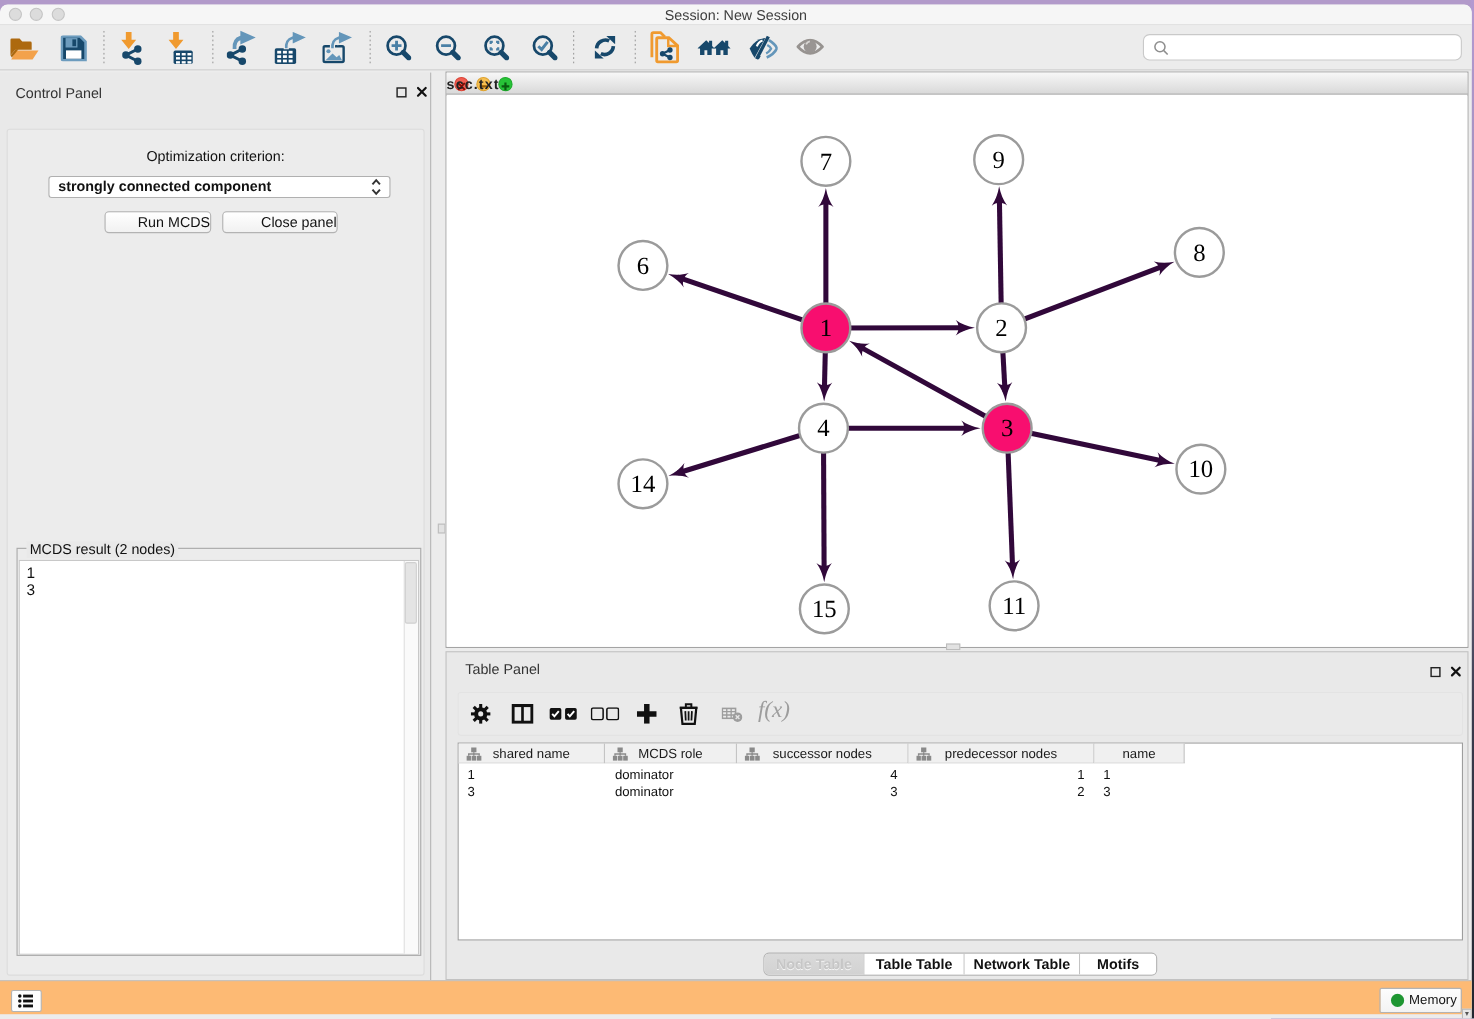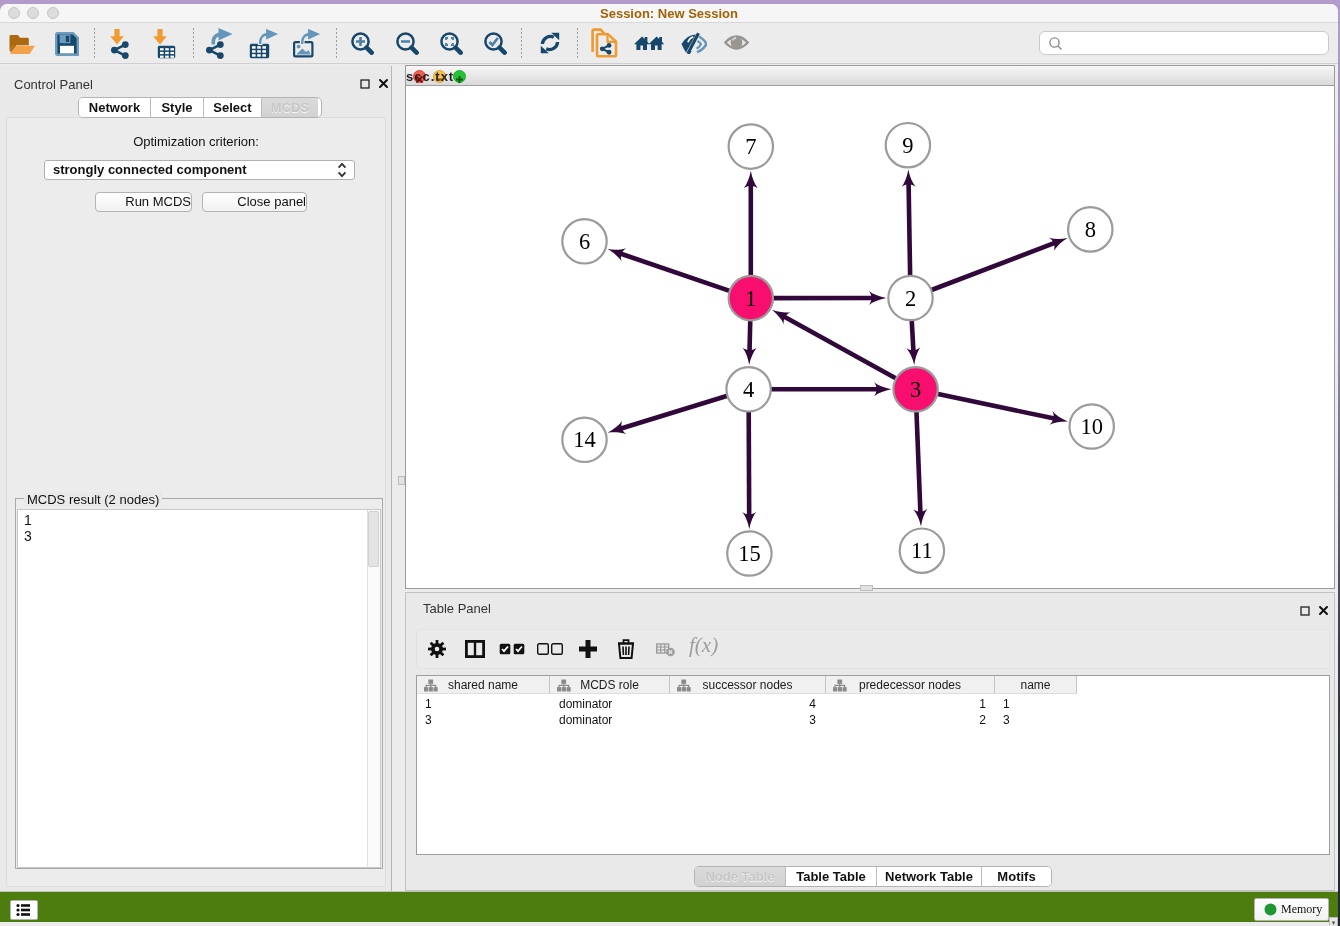--- a/index.html
+++ b/index.html
@@ -4,21 +4,21 @@
 <style>
 * { margin:0; padding:0; box-sizing:border-box; }
 html,body { width:1340px; height:926px; overflow:hidden; }
 body { font-family:"Liberation Sans", sans-serif; background:#b29aca; position:relative; }
 .abs { position:absolute; }
 #win { position:absolute; left:0; top:4px; width:1338px; height:922px; background:#ececec; border-radius:7px 7px 0 0; overflow:hidden; }
 #deskright { position:absolute; right:0; top:0; width:3px; height:926px; background:linear-gradient(#b49ad1 0%, #8f84a8 40%, #3a3b4d 70%, #20262f 100%); }
 
 #titlebar { position:absolute; left:0; top:0; width:100%; height:19px; background:#f6f6f6; border-bottom:1px solid #d8d8d8; border-radius:7px 7px 0 0; }
 .tbtn { position:absolute; top:3px; width:12px; height:12px; border-radius:50%; background:#dcdcdc; border:1px solid #c5c5c5; }
-#titletext { position:absolute; top:2px; left:0; width:100%; text-align:center; font-size:13px; color:#a16207;font-weight:bold; }
+#titletext { position:absolute; top:2px; left:0; width:100%; text-align:center; font-size:13px; color:#404040; }
 
 #toolbar { position:absolute; left:0; top:19px; width:100%; height:41px; background:#ececec; border-bottom:1px solid #cfcfcf; }
 .sep { position:absolute; top:5px; height:30px; width:1px; background-image:linear-gradient(#9b9b9b 38%, rgba(0,0,0,0) 0%); background-size:1px 4px; }
 #searchbox { position:absolute; left:1039px; top:8px; width:290px; height:24px; background:#fff; border:1px solid #c9c9c9; border-radius:6px; }
 
 .ptitle { font-size:13px; color:#333; }
 
 #cpanel { position:absolute; left:0; top:62px; width:392px; height:829px; background:#e9e9e9; border-right:1px solid #b6b6b6; }
 #cpanel-inner { position:absolute; left:6px; top:51px; width:380px; height:770px; background:#ececec; border:1px solid #dcdcdc; border-radius:3px; }
 
@@ -43,21 +43,21 @@
 .light { position:absolute; top:4px; width:13px; height:13px; border-radius:50%; }
 #scccanvas { position:absolute; left:0; top:21px; width:928px; height:501px; background:#fff; }
 
 #tpanel { position:absolute; left:405px; top:588px; width:930px; height:299px; background:#e9e9e9; border:1px solid #c2c2c2; }
 #ttoolbar { position:absolute; left:10px; top:36px; width:914px; height:40px; background:#eaeaea; border:1px solid #e3e3e3; border-radius:3px;}
 #ttable { position:absolute; left:10px; top:82px; width:914px; height:180px; background:#fff; border:1px solid #9e9e9e; }
 .th { position:absolute; top:0; height:18px; background:#f0f0f0; border-right:1px solid #c4c4c4; border-bottom:1px solid #dedede; font-size:12px; color:#1a1a1a; text-align:center; line-height:18px; }
 .td { position:absolute; font-size:12px; color:#111; height:16px; line-height:16px; }
 
 
-#statusbar { position:absolute; left:0; top:887px; width:100%; height:31px; background:#4d7c0f; border-top:1px solid #c3c3c3;font-family:Liberation Serif, serif; }
+#statusbar { position:absolute; left:0; top:887px; width:100%; height:31px; background:#fdba74; border-top:1px solid #c3c3c3; }
 #memory { position:absolute; left:1254px; top:6px; width:75px; height:23px; background:linear-gradient(#fdfdfd,#f3f3f3); border:1px solid #b3b3b3; border-radius:2px; font-size:12px; color:#111; }
 #listbtn { position:absolute; left:10px; top:8px; width:28px; height:20px; background:#fdfdfd; border:1px solid #b3b3b3; border-radius:2px; }
 </style>
 </head>
 <body>
 <div id="deskright"></div>
 <div id="win">
   <div id="titlebar">
     <div class="tbtn" style="left:8px"></div>
     <div class="tbtn" style="left:27px"></div>
@@ -213,26 +213,20 @@
     </div>
   </div>
   <div id="cpanel">
     <div class="ptitle" style="position:absolute;left:14px;top:11px">Control Panel</div>
     <svg class="abs" style="left:360px;top:13px" width="10" height="10" viewBox="0 0 10 10">
         <rect x="1" y="1" width="8" height="8" fill="none" stroke="#222" stroke-width="1.3"></rect>
       </svg>
     <svg class="abs" style="left:378px;top:12px" width="11" height="11" viewBox="0 0 11 11">
         <path d="M2 2 L9 9 M9 2 L2 9" stroke="#111" stroke-width="2" stroke-linecap="round"></path>
       </svg>
-    <div class="tabbar" style="left:78px;top:31px;width:244px;z-index:5">
-      <div class="tab" style="width:72px">Network</div>
-      <div class="tab" style="width:53px">Style</div>
-      <div class="tab" style="width:58px">Select</div>
-      <div class="tab sel" style="width:56px">MCDS</div>
-    </div>
     <div id="cpanel-inner">
       <div style="position:absolute;top:16px;width:100%;text-align:center;font-size:13px;color:#111">Optimization criterion:</div>
       <div id="dropdown">strongly connected component
         <svg width="10" height="16" style="position:absolute;right:7px;top:1px" viewBox="0 0 10 16">
             <path d="M1.6 5.6 L5 1.8 L8.4 5.6" fill="none" stroke="#333" stroke-width="1.8"></path>
             <path d="M1.6 10.4 L5 14.2 L8.4 10.4" fill="none" stroke="#333" stroke-width="1.8"></path>
           </svg>
       </div>
       <div class="btn" style="left:88px;top:74px;width:97px;height:20px;line-height:18px">Run MCDS</div>
       <div class="btn" style="left:195px;top:74px;width:105px;height:20px;line-height:18px">Close panel</div>

